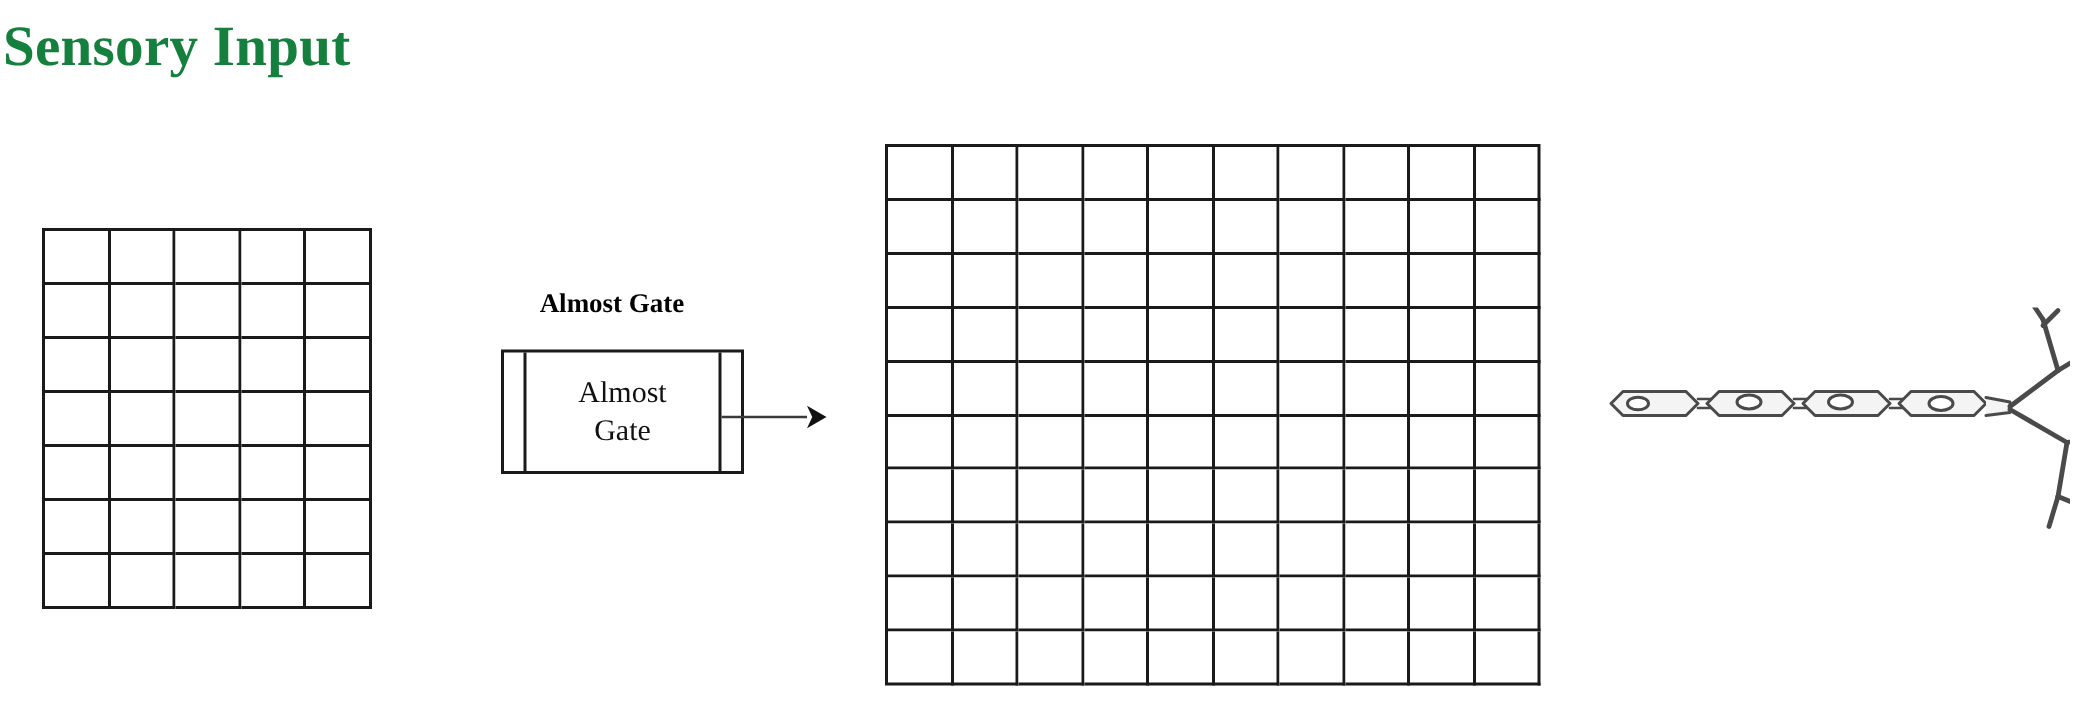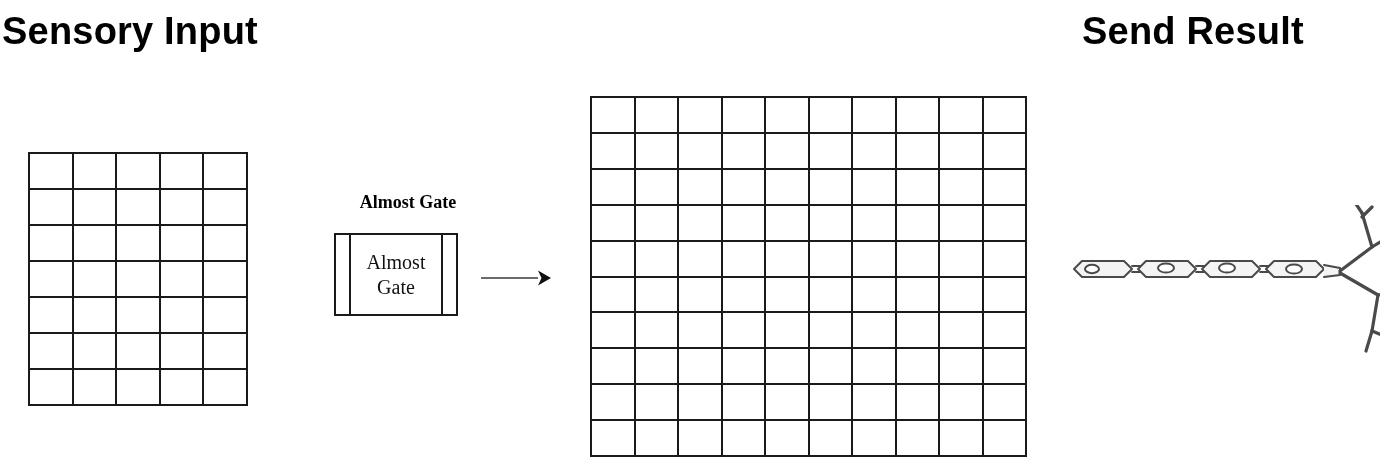--- a/index.html
+++ b/index.html
@@ -18,26 +18,26 @@
   }
 
   .stage {
     position: absolute;
     inset: 0;
   }
 
   
   .heading {
     position: absolute;
-    font-family: Liberation Sans, sans-serif;
+    font-family: Liberation Serif, serif;
     font-weight: bold;
     font-size: 38px;
     line-height: 1;
     letter-spacing: 0.2px;
-    color: #000000;
+    color: #15803d;
     white-space: nowrap;
   }
   #heading-sensory   { left: 2px;    top: 12px; }
   #heading-receiving { left: 660px;  top: 12px; }
   #heading-send      { left: 1082px; top: 12px; }
 
   
   .grid {
     position: absolute;
     display: grid;
@@ -82,21 +82,21 @@
     font-weight: bold;
     font-size: 18px;
     line-height: 1.1;
     white-space: nowrap;
   }
 
   #gate-box {
     position: absolute;
     left: 334px;
     top: 233px;
-    width: 124px;
+    width: 162px;
     height: 83px;
     border: 2px solid #1a1a1a;
     box-sizing: border-box;
     background: #ffffff;
   }
   #gate-box .rail {
     position: absolute;
     top: 0;
     bottom: 0;
     width: 0;
@@ -139,21 +139,20 @@
   #neuron-figure svg { display: block; }
 </style>
 </head>
 <body>
 
 <div class="stage">
 
   <div class="heading" id="heading-sensory">Sensory Input</div>
 
 
-  <div class="heading" id="heading-send">Send Result</div>
 
   <div class="grid" id="sensory-grid" style="grid-template-columns: repeat(5, 1fr); grid-template-rows: repeat(7, 1fr);">
       <div class="cell"></div>
       <div class="cell"></div>
       <div class="cell"></div>
       <div class="cell"></div>
       <div class="cell"></div>
       <div class="cell"></div>
       <div class="cell"></div>
       <div class="cell"></div>

